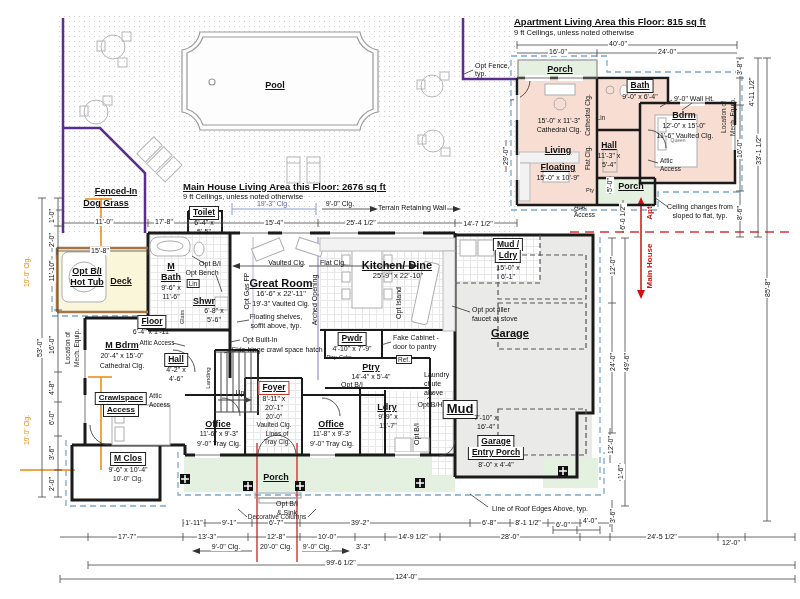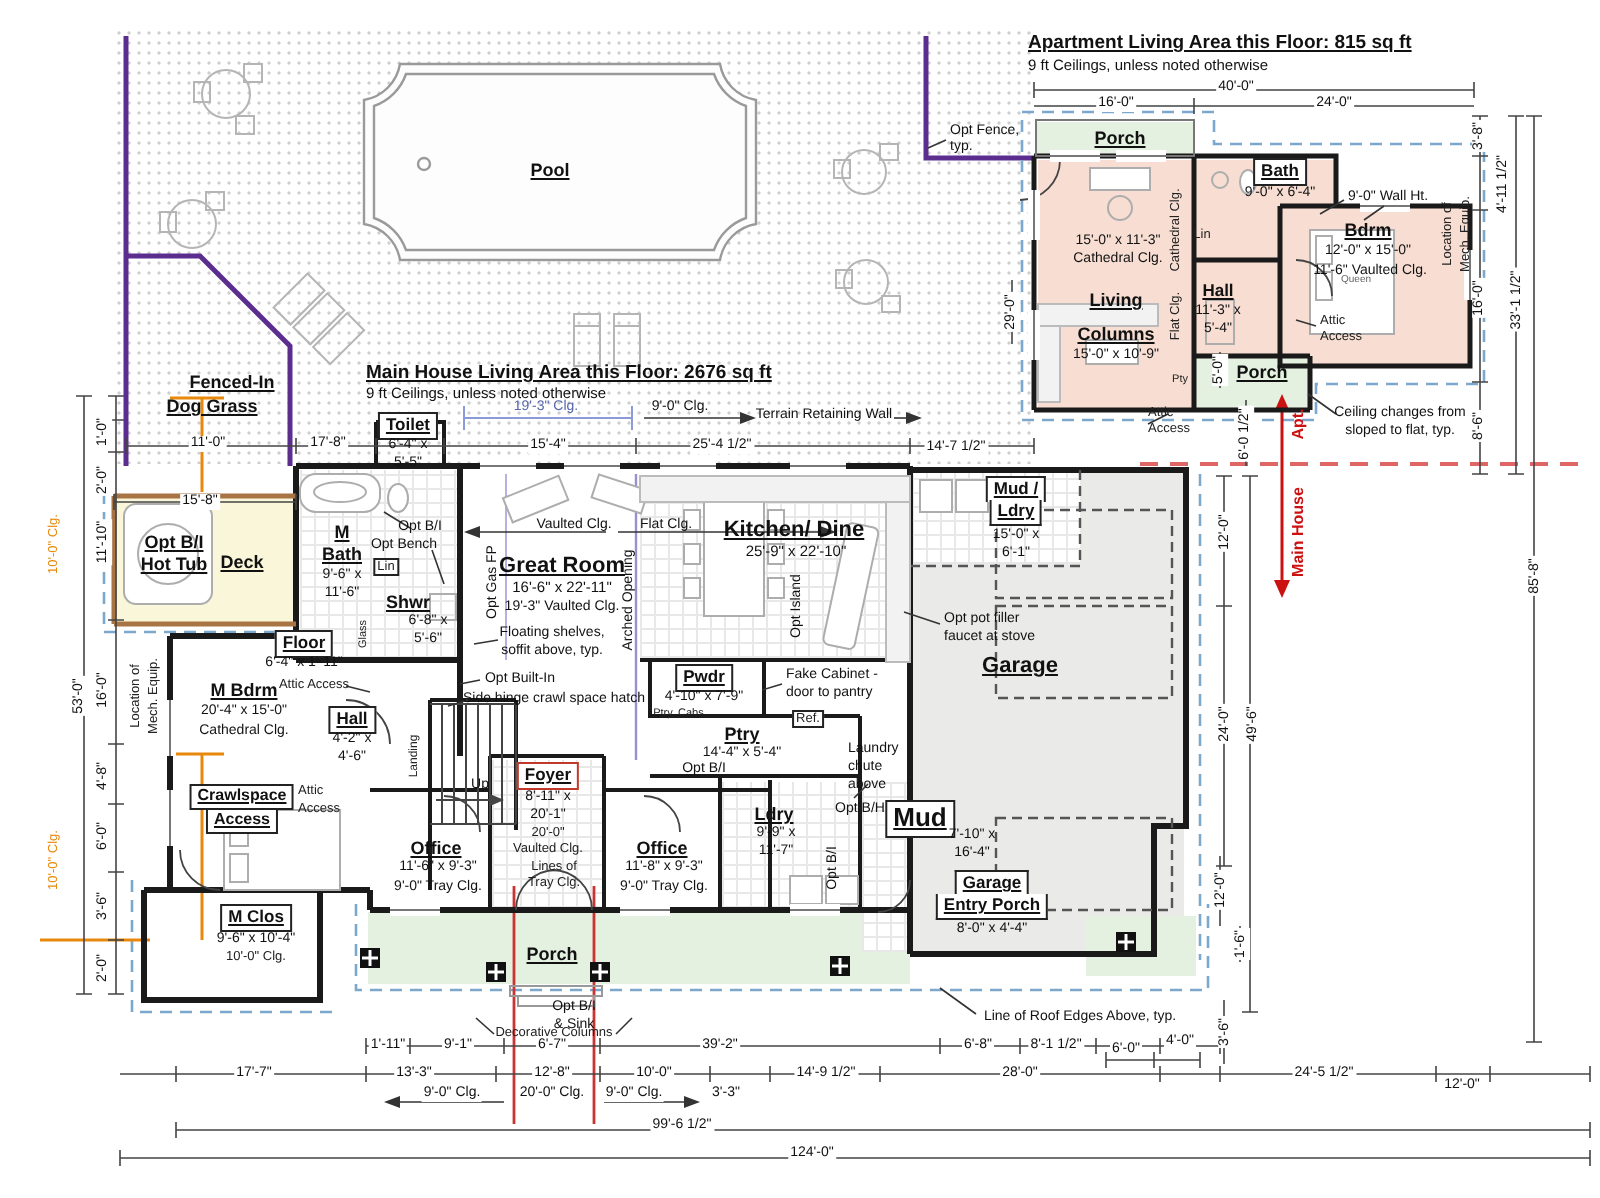--- a/index.html
+++ b/index.html
@@ -439,21 +439,21 @@
   <span class="lb sz" style="left:486px;top:423px;">16'-4"</span>
   <span class="lb box rm" style="left:496px;top:435px;font-size:8.5px;border-bottom:none;">Garage</span>
   <span class="lb box rm" style="left:496px;top:447px;font-size:8.5px;border-top:none;">Entry Porch</span>
   <span class="lb sz" style="left:496px;top:461px;">8'-0" x 4'-4"</span>
   <span class="lb rm" style="left:276px;top:472px;">Porch</span>
 
   <span class="lb rm" style="left:560px;top:64px;">Porch</span>
   <span class="lb rm" style="left:558px;top:105px;margin-top:40px;">Living</span>
   <span class="lb sz" style="left:559px;top:117px;">15'-0" x 11'-3"</span>
   <span class="lb sz" style="left:559px;top:126px;">Cathedral Clg.</span>
-  <span class="lb rm" style="left:558px;top:162px;">Columns</span>
+  <span class="lb rm" style="left:558px;top:162px;">Floating</span>
   <span class="lb sz" style="left:558px;top:174px;">15'-0" x 10'-9"</span>
   <span class="lb box rm" style="left:640px;top:79px;font-size:8.5px;">Bath</span>
   <span class="lb sz" style="left:640px;top:93px;">9'-0" x 6'-4"</span>
   <span class="lb rm" style="left:609px;top:141px;font-size:8.5px;">Hall</span>
   <span class="lb sz" style="left:609px;top:152px;">11'-3" x</span>
   <span class="lb sz" style="left:609px;top:161px;">5'-4"</span>
   <span class="lb rm" style="left:684px;top:110px;">Bdrm</span>
   <span class="lb sz" style="left:684px;top:122px;">12'-0" x 15'-0"</span>
   <span class="lb sz" style="left:685px;top:132px;">11'-6" Vaulted Clg.</span>
   <span class="lb rm" style="left:631px;top:181px;">Porch</span>

